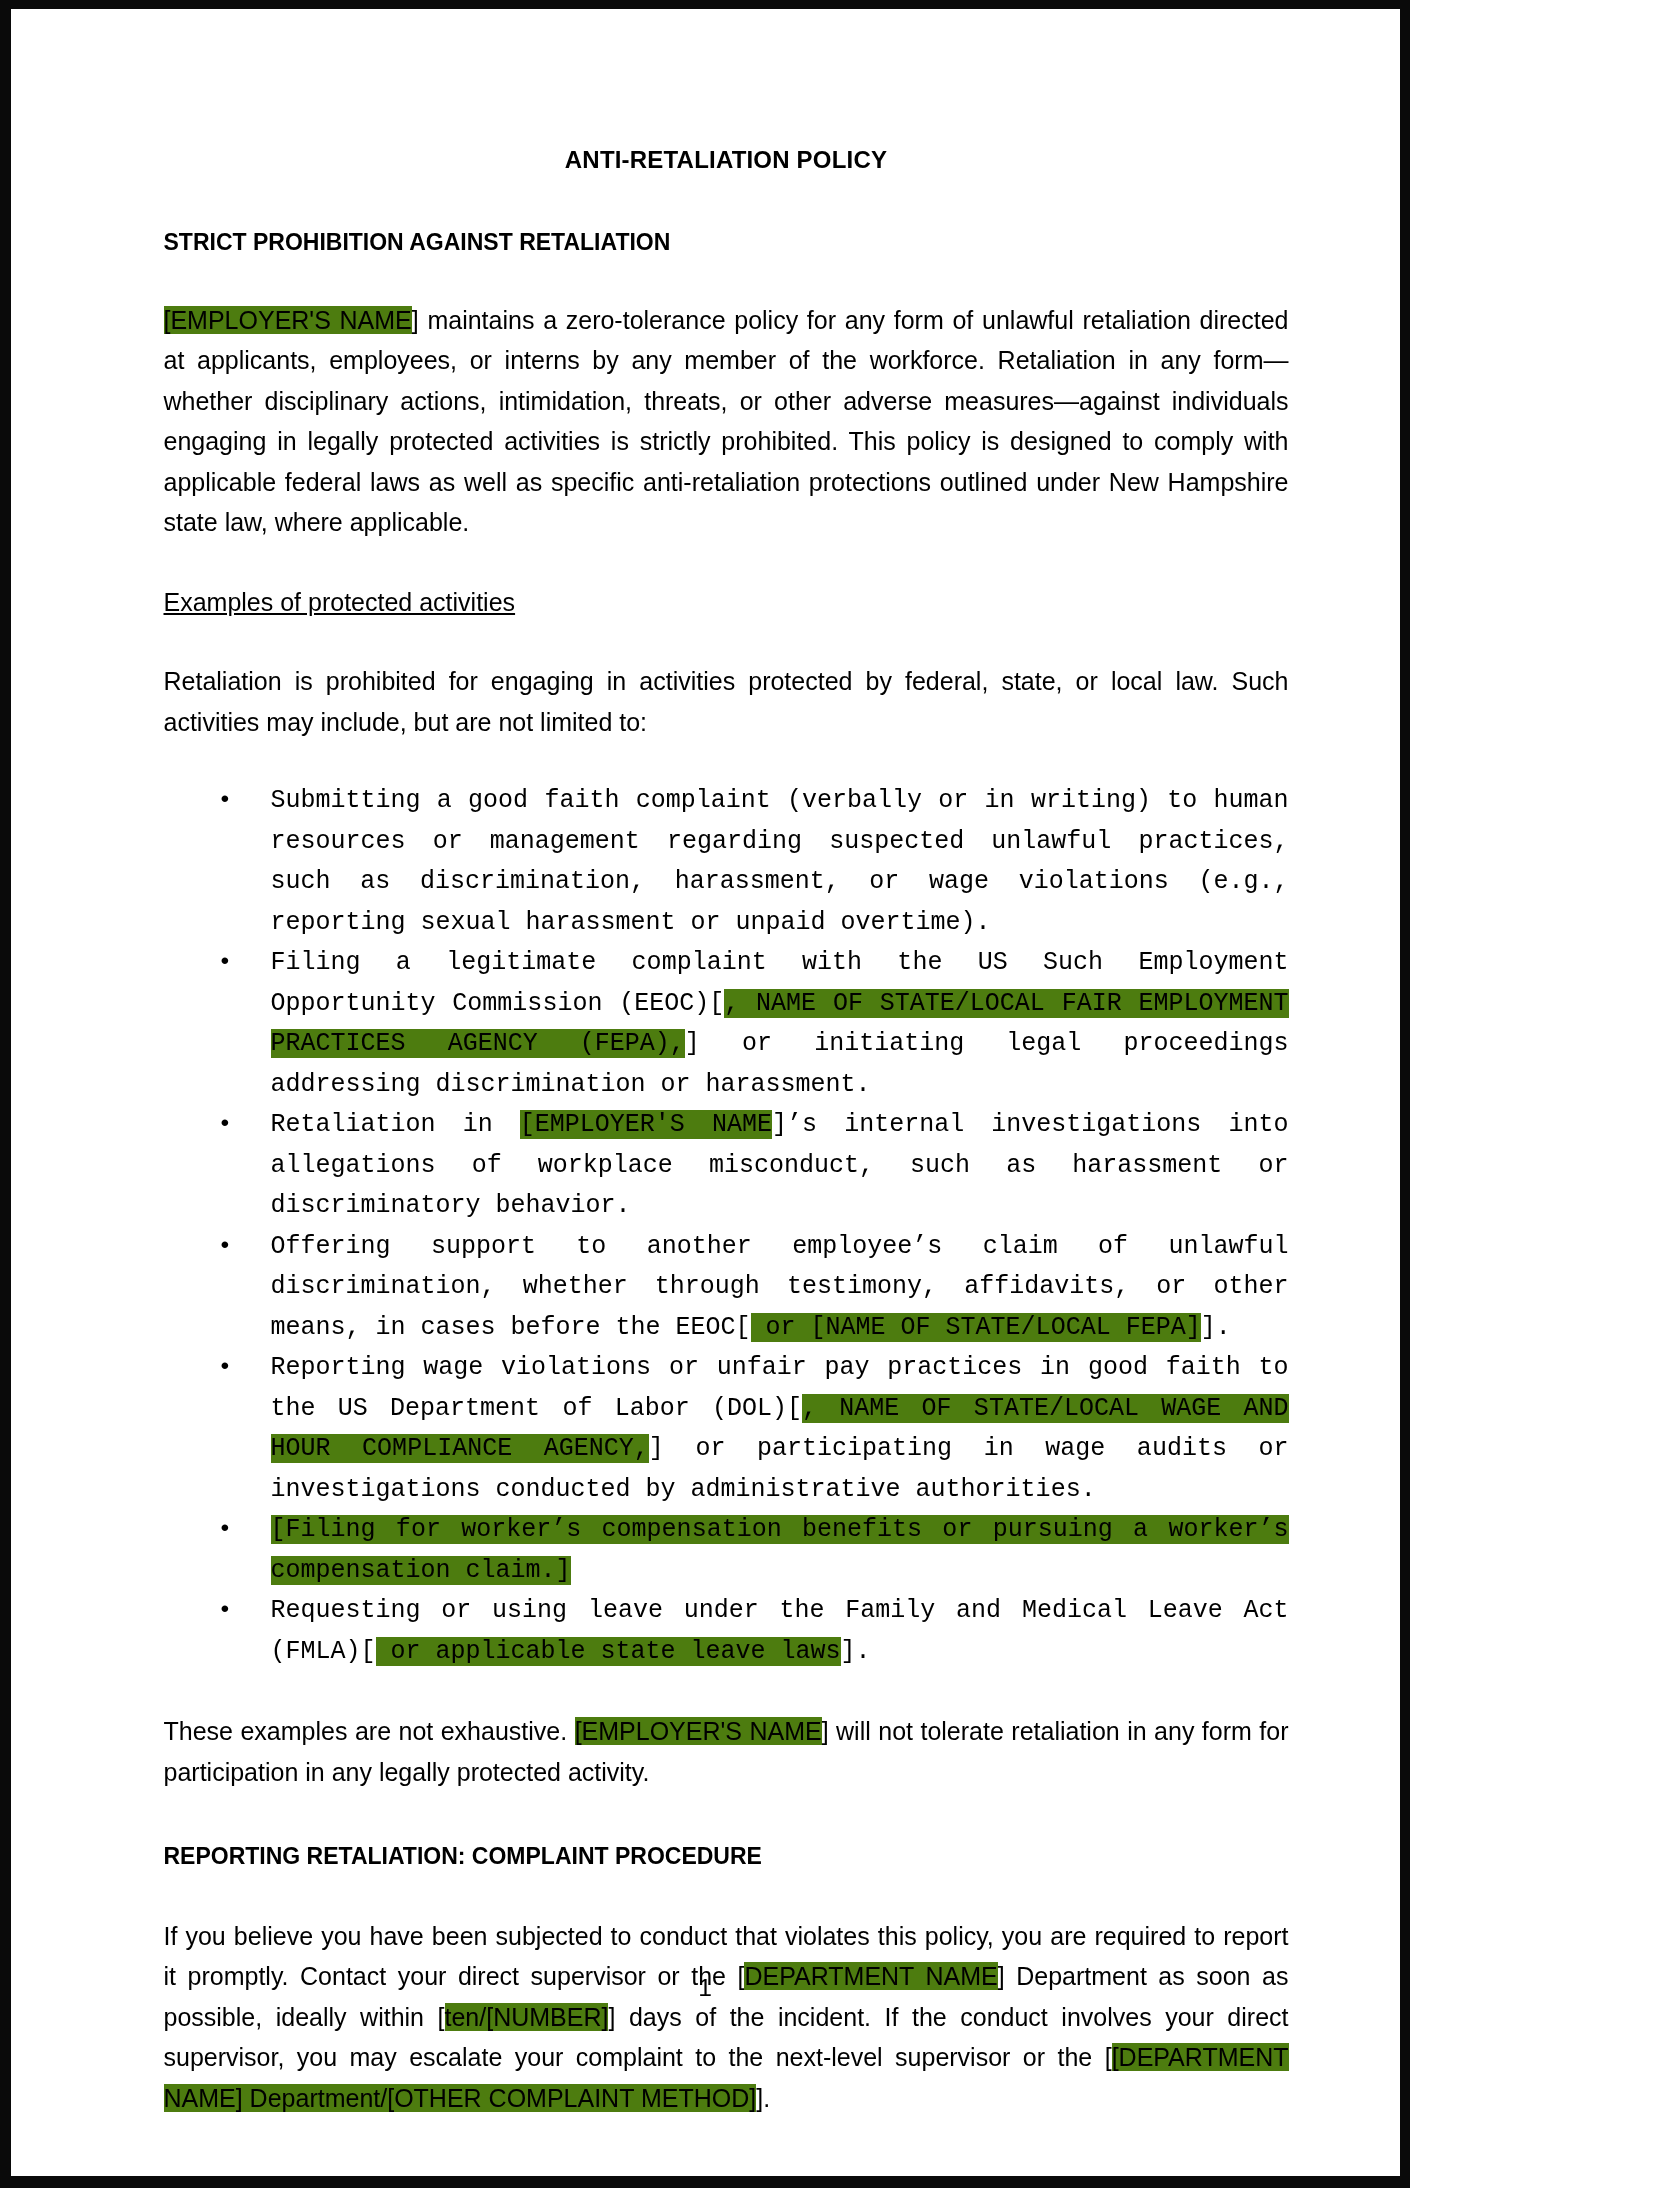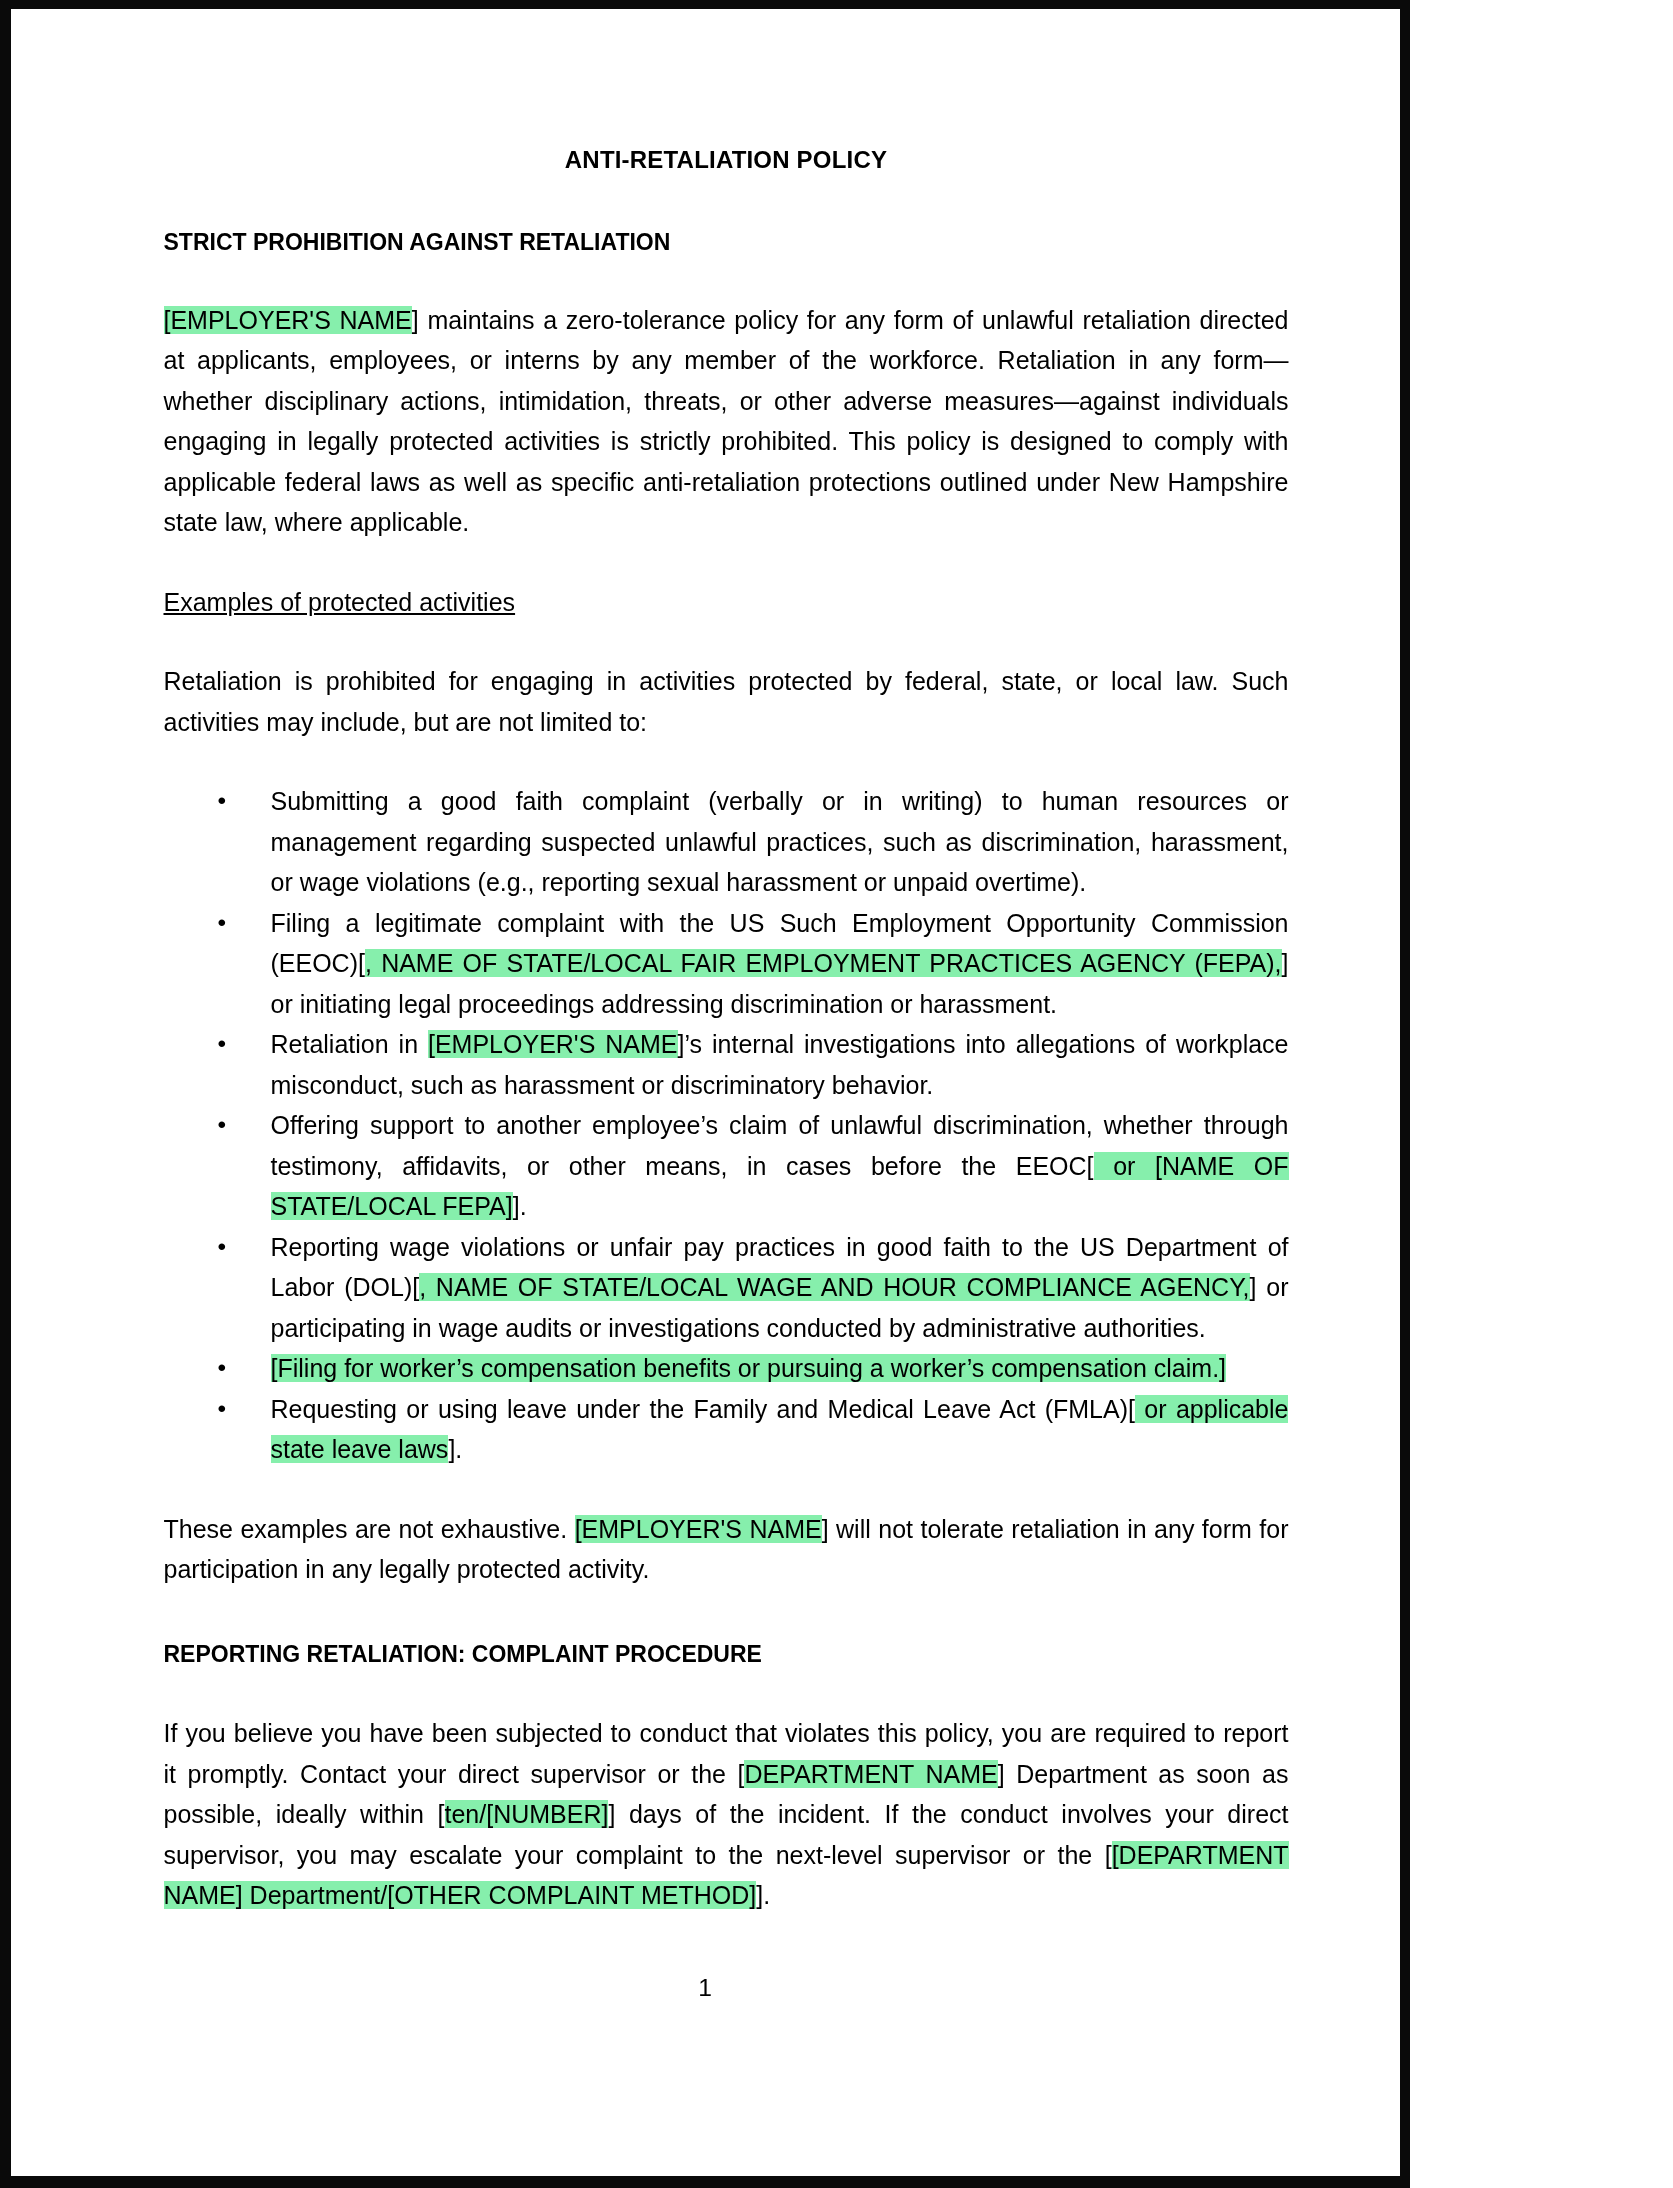--- a/index.html
+++ b/index.html
@@ -66,31 +66,32 @@
     list-style: none;
     margin: 0 0 39px 0;
     padding: 0 0 0 0;
   }
   ul.bullets li {
     position: relative;
     padding-left: 107px;
     margin: 0 0 0 0;
     text-align: justify;
     text-justify: inter-word;
+    font-family: Liberation Mono, monospace;
   }
   ul.bullets li::before {
     content: "\2022";
     position: absolute;
     left: 54px;
     top: 0;
     font-size: 24.6px;
     line-height: 1.62;
   }
   .hl {
-    background-color: #86efac;
+    background-color: #4d7c0f;
   }
   .page-number {
     position: absolute;
     left: 0;
     right: 0;
     bottom: 174px;
     text-align: center;
     font-family: "Liberation Sans", sans-serif;
     font-size: 24.6px;
     color: #000;

